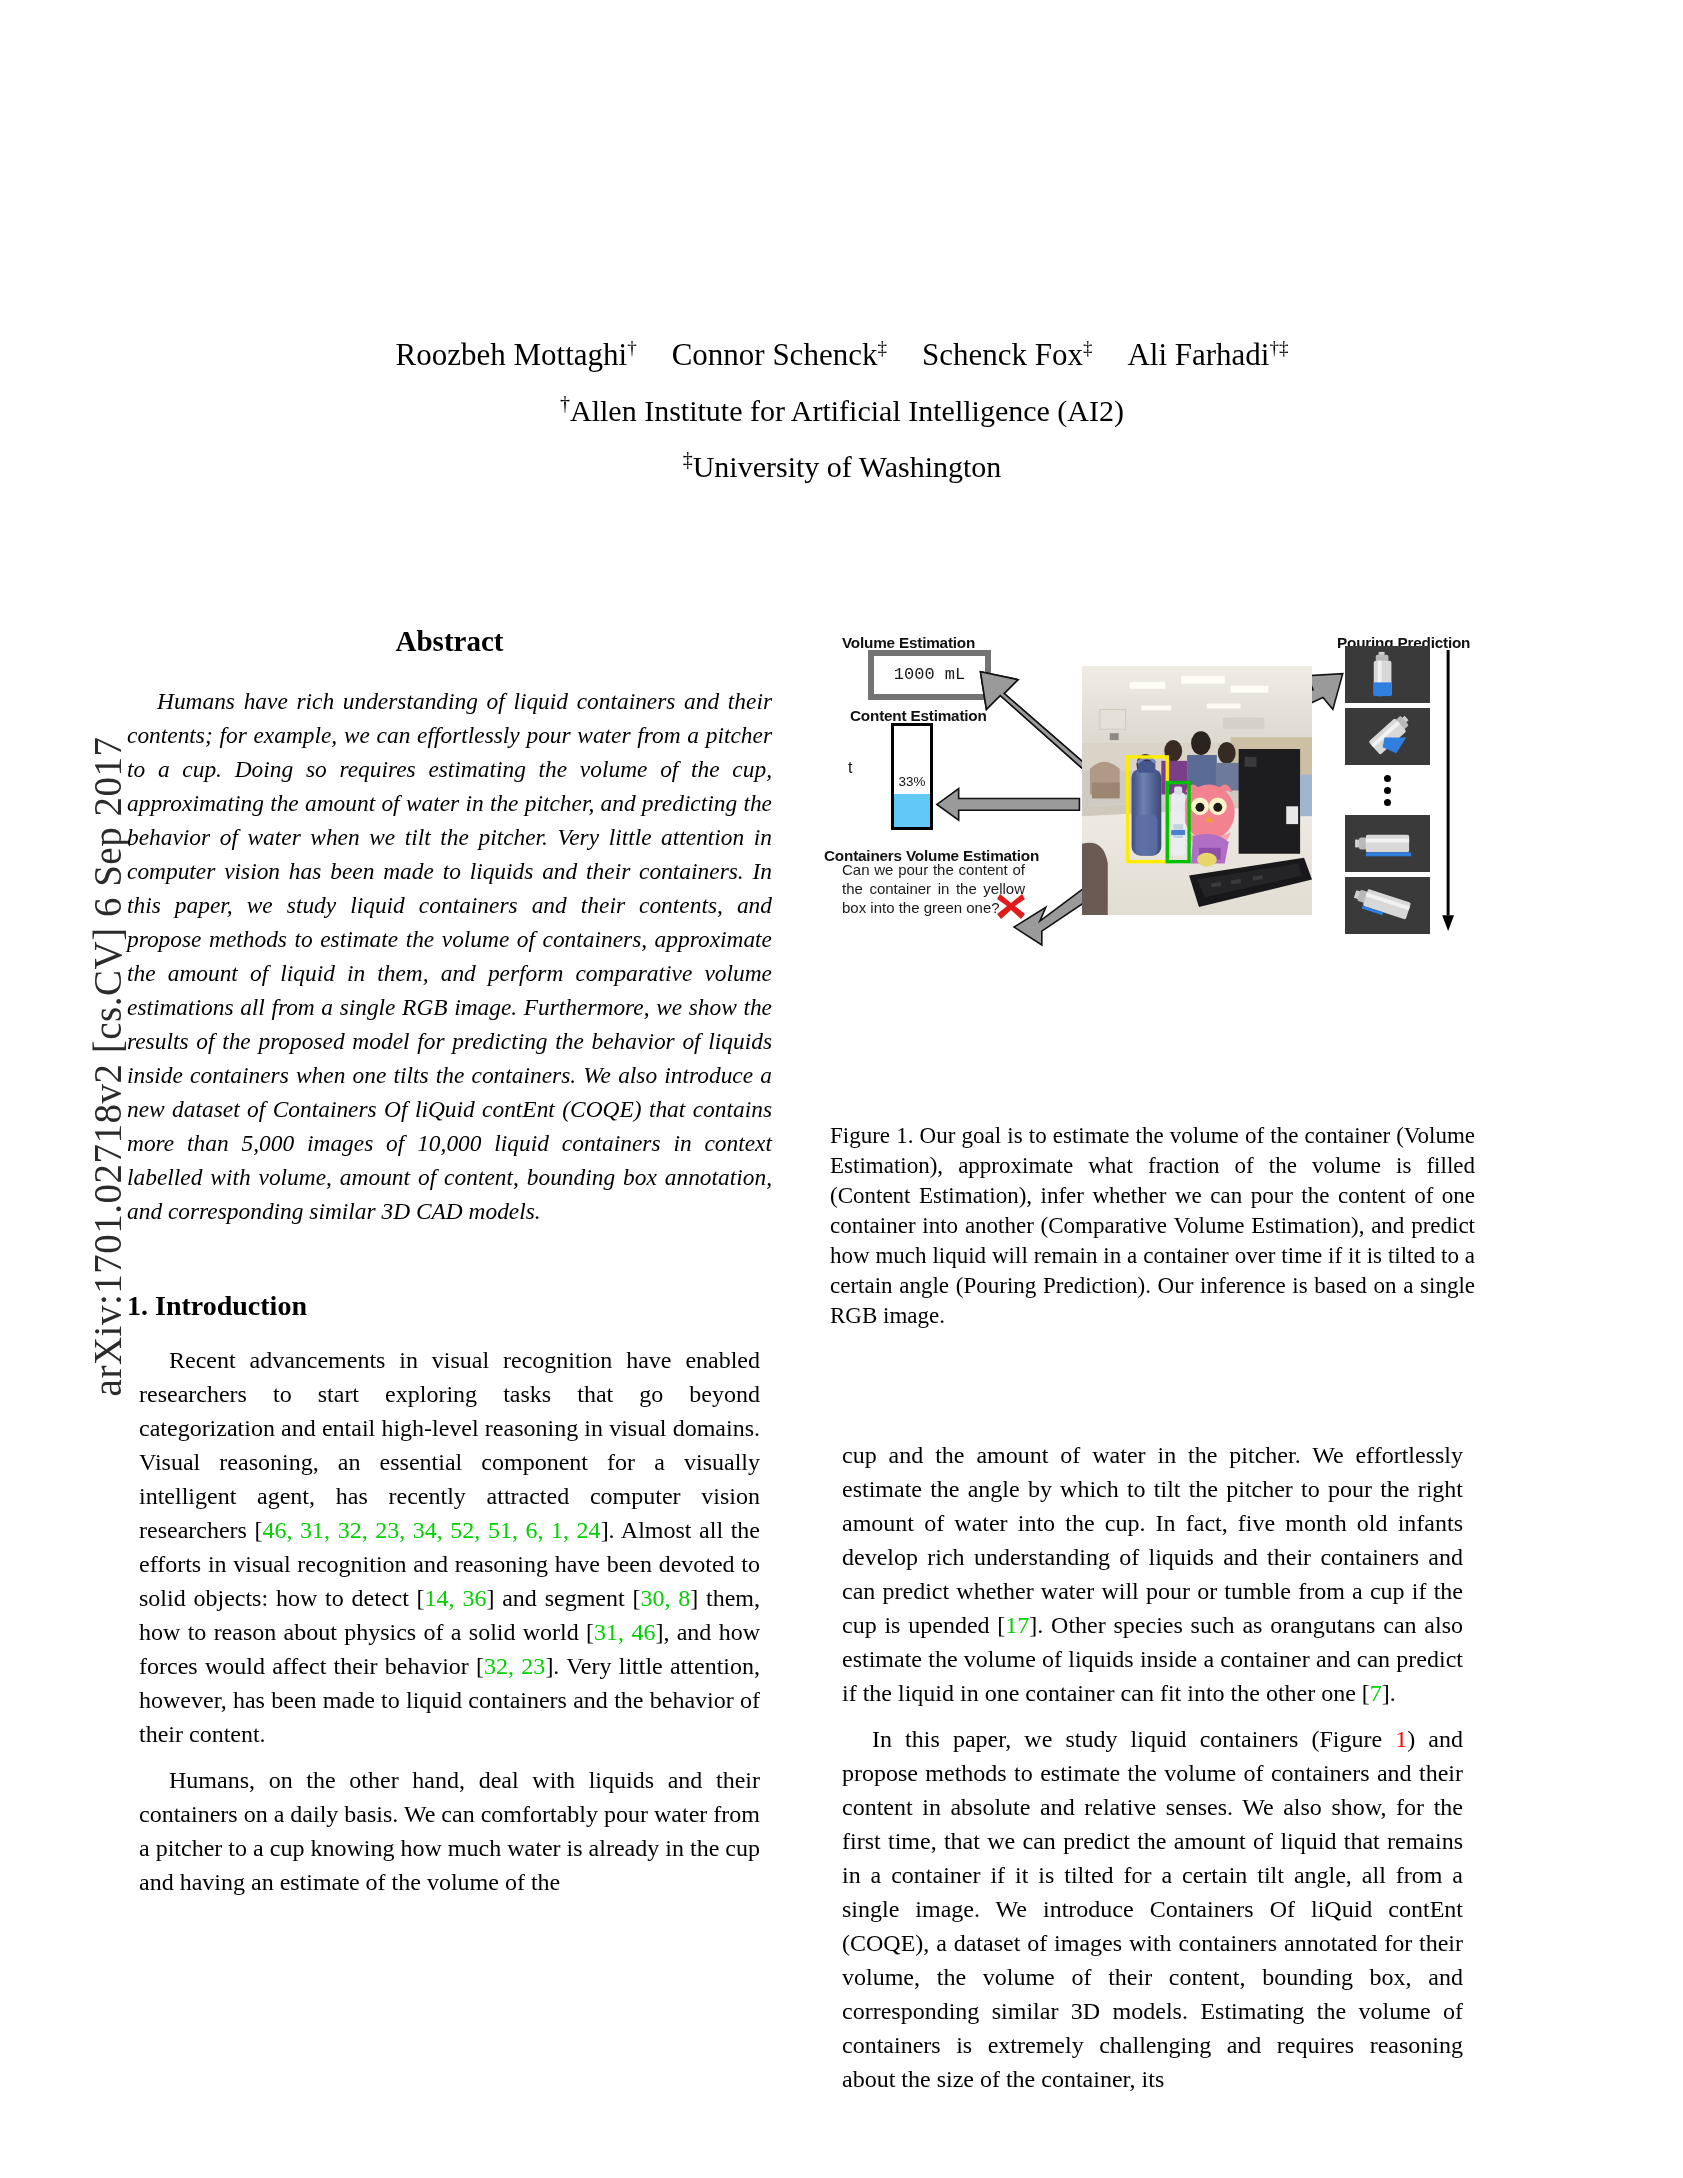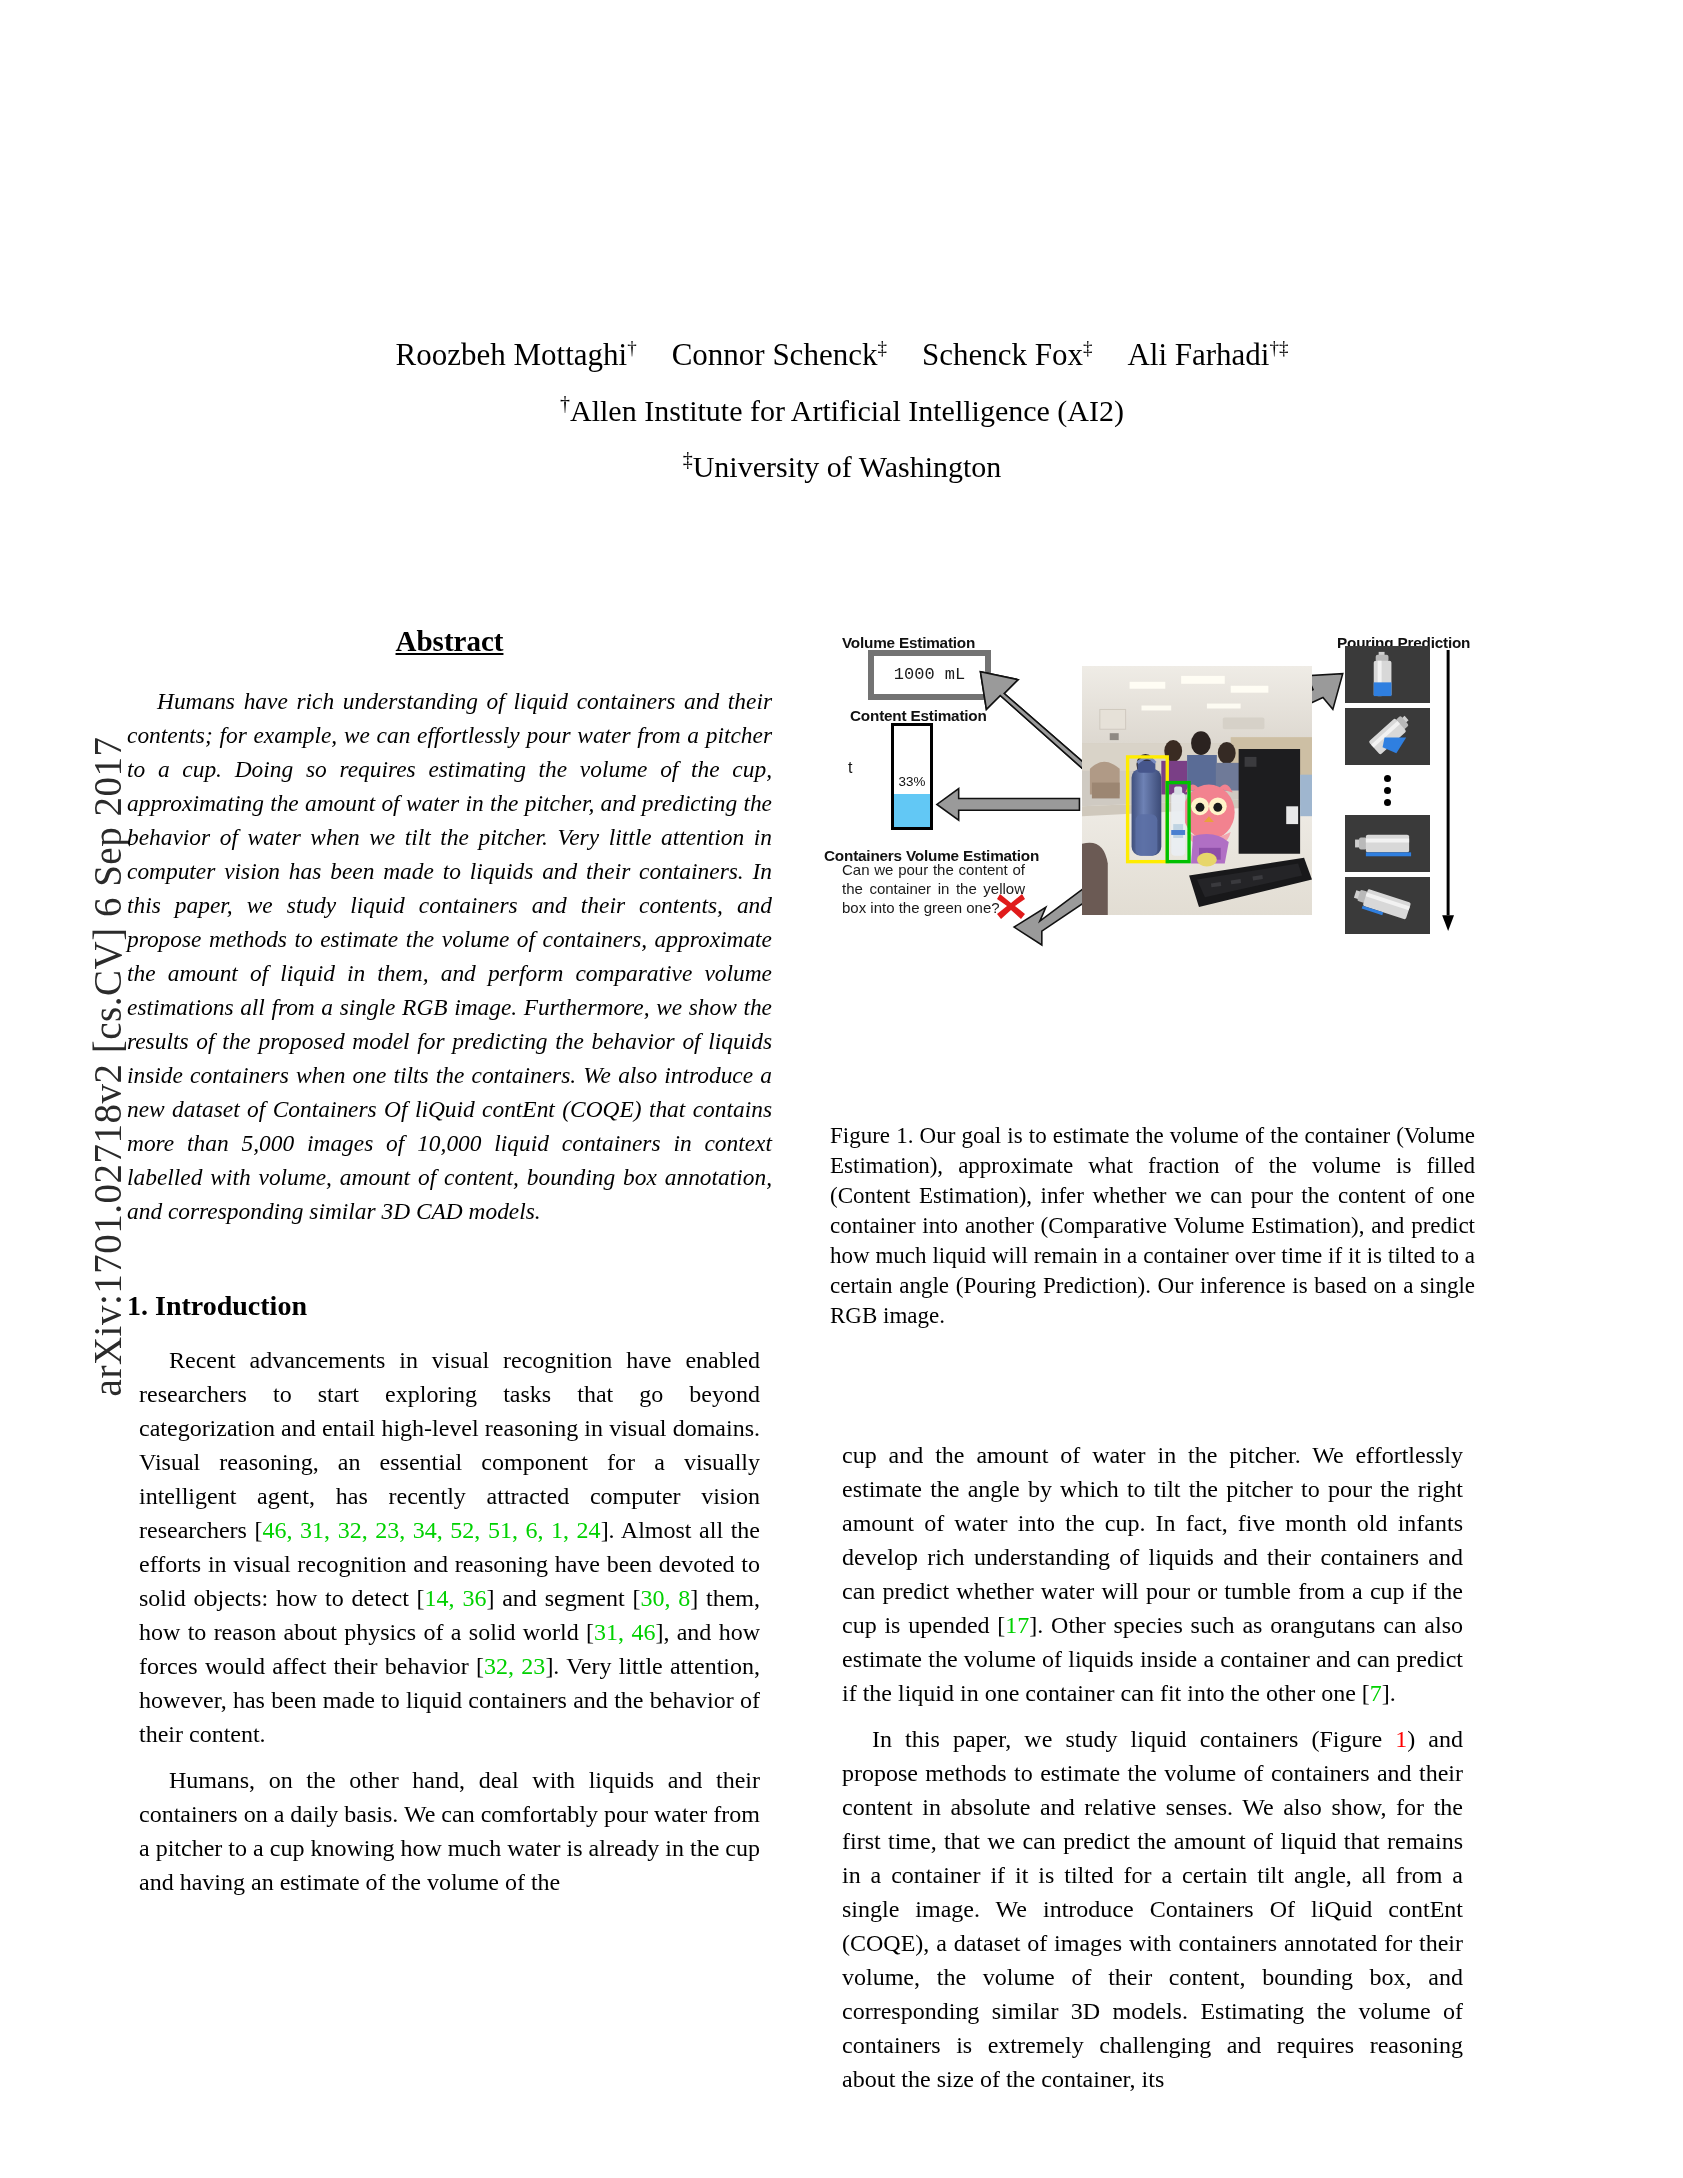--- a/index.html
+++ b/index.html
@@ -87,21 +87,20 @@
     font-weight: bold;
     font-size: 28px;
     margin: 0 0 20px 0;
     text-align: left;
   }
   .abstract-head {
     text-align: center;
     font-weight: bold;
     font-size: 29px;
     margin: 0 0 26px 0;
-    text-decoration: underline;
   }
   .abstract-body {
     font-style: italic;
     font-size: 23.4px;
     line-height: 34px;
     text-align: justify;
     text-indent: 30px;
   }
   p.para {
     margin: 12px;

